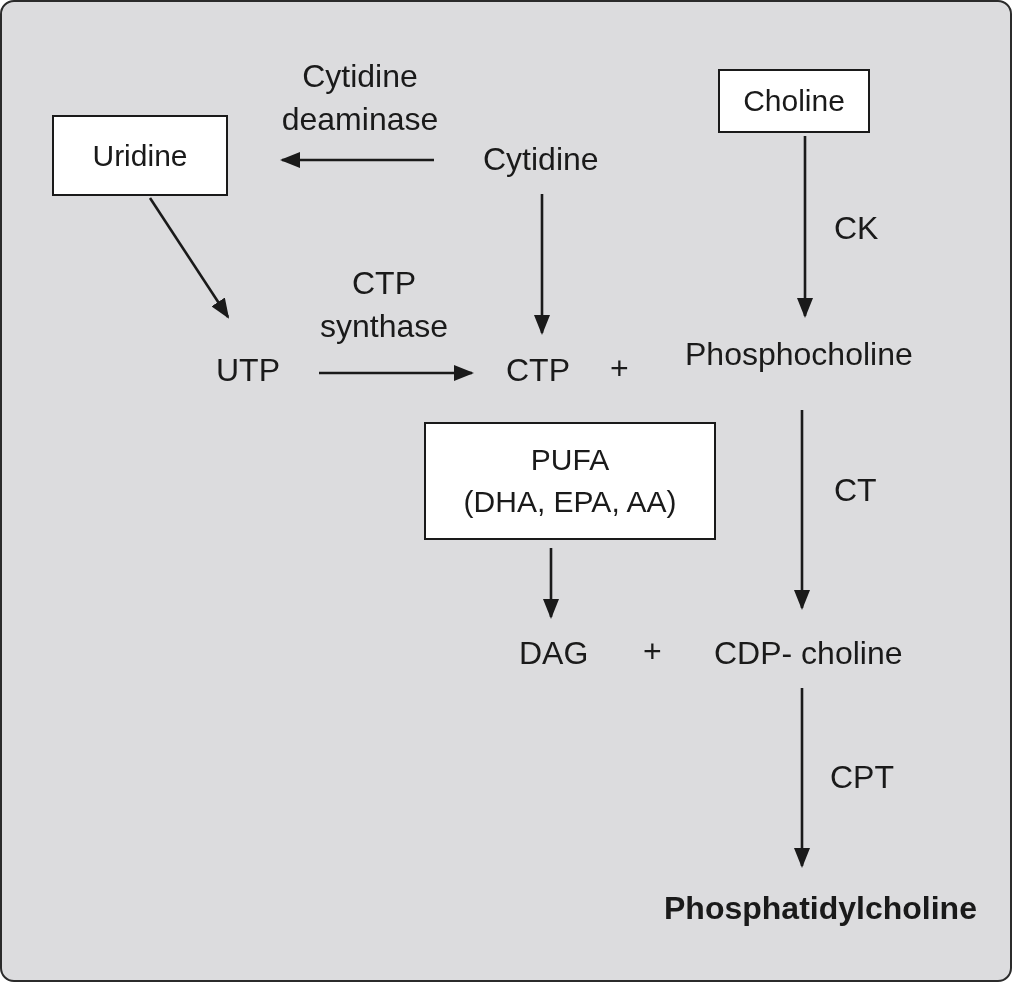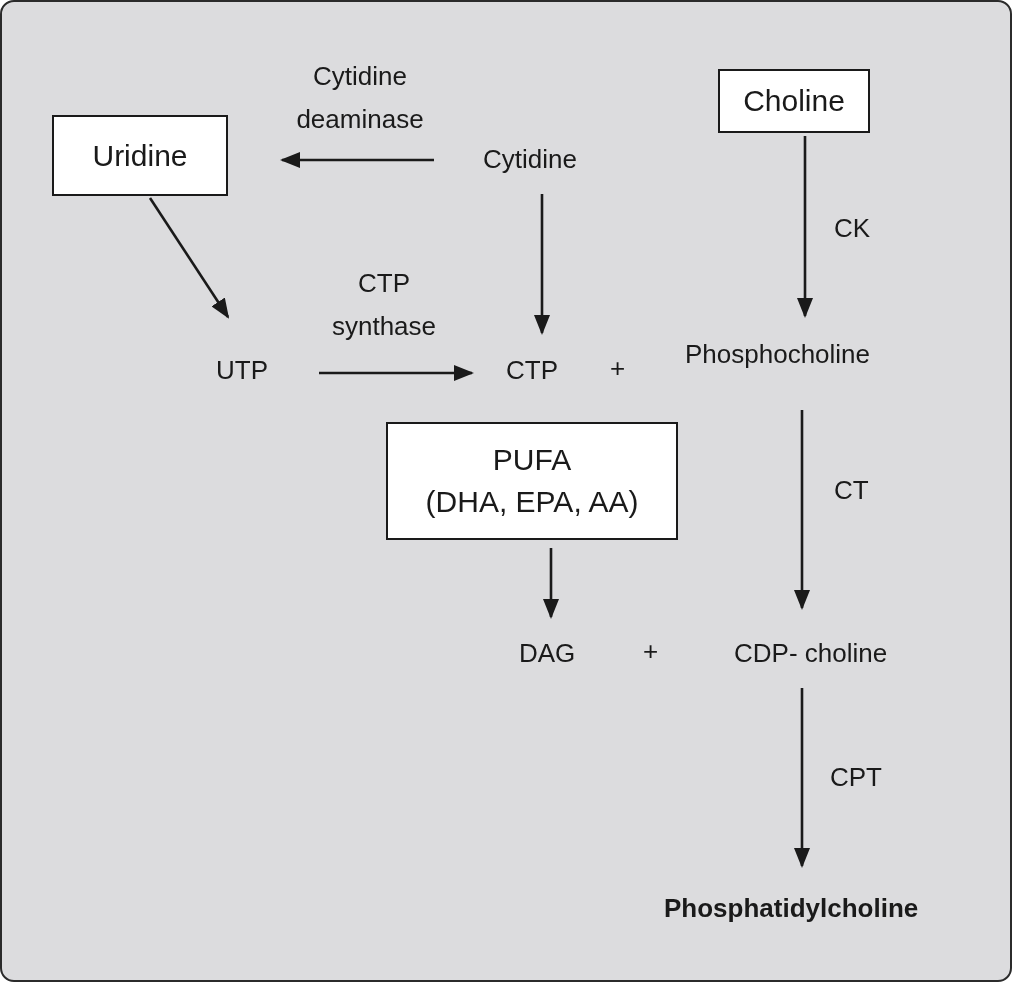--- a/index.html
+++ b/index.html
@@ -22,21 +22,21 @@
   .arrows {
     position: absolute;
     left: 0;
     top: 0;
     width: 1012px;
     height: 982px;
     pointer-events: none;
   }
   .lbl {
     position: absolute;
-    font-size: 26px;
+    font-size: 32px;
     line-height: 36px;
     white-space: nowrap;
   }
   .lbl.center {
     transform: translateX(-50%);
     text-align: center;
     line-height: 43px;
   }
   .box {
     position: absolute;
@@ -74,21 +74,21 @@
   </svg>
 
   <div class="box" style="left:50px; top:113px; width:176px; height:81px;">
     <span>Uridine</span>
   </div>
 
   <div class="box" style="left:716px; top:67px; width:152px; height:64px;">
     <span>Choline</span>
   </div>
 
-  <div class="box" style="left:384px; top:420px; width:292px; height:118px;">
+  <div class="box" style="left:422px; top:420px; width:292px; height:118px;">
     <span>PUFA</span>
     <span>(DHA, EPA, AA)</span>
   </div>
 
   <div class="lbl center" style="left:358px; top:53px;">
     <div>Cytidine</div>
     <div>deaminase</div>
   </div>
 
   <div class="lbl center" style="left:382px; top:260px;">
@@ -109,17 +109,17 @@
   <div class="lbl" style="left:504px; top:350px;">CTP</div>
 
   <div class="lbl" style="left:608px; top:348px;">+</div>
 
   <div class="lbl" style="left:683px; top:334px;">Phosphocholine</div>
 
   <div class="lbl" style="left:517px; top:633px;">DAG</div>
 
   <div class="lbl" style="left:641px; top:631px;">+</div>
 
-  <div class="lbl" style="left:712px; top:633px;margin-left:20px;">CDP- choline</div>
+  <div class="lbl" style="left:712px; top:633px;">CDP- choline</div>
 
   <div class="lbl" style="left:662px; top:888px;font-weight:bold;">Phosphatidylcholine</div>
 
 </div>
 
 </body></html>

